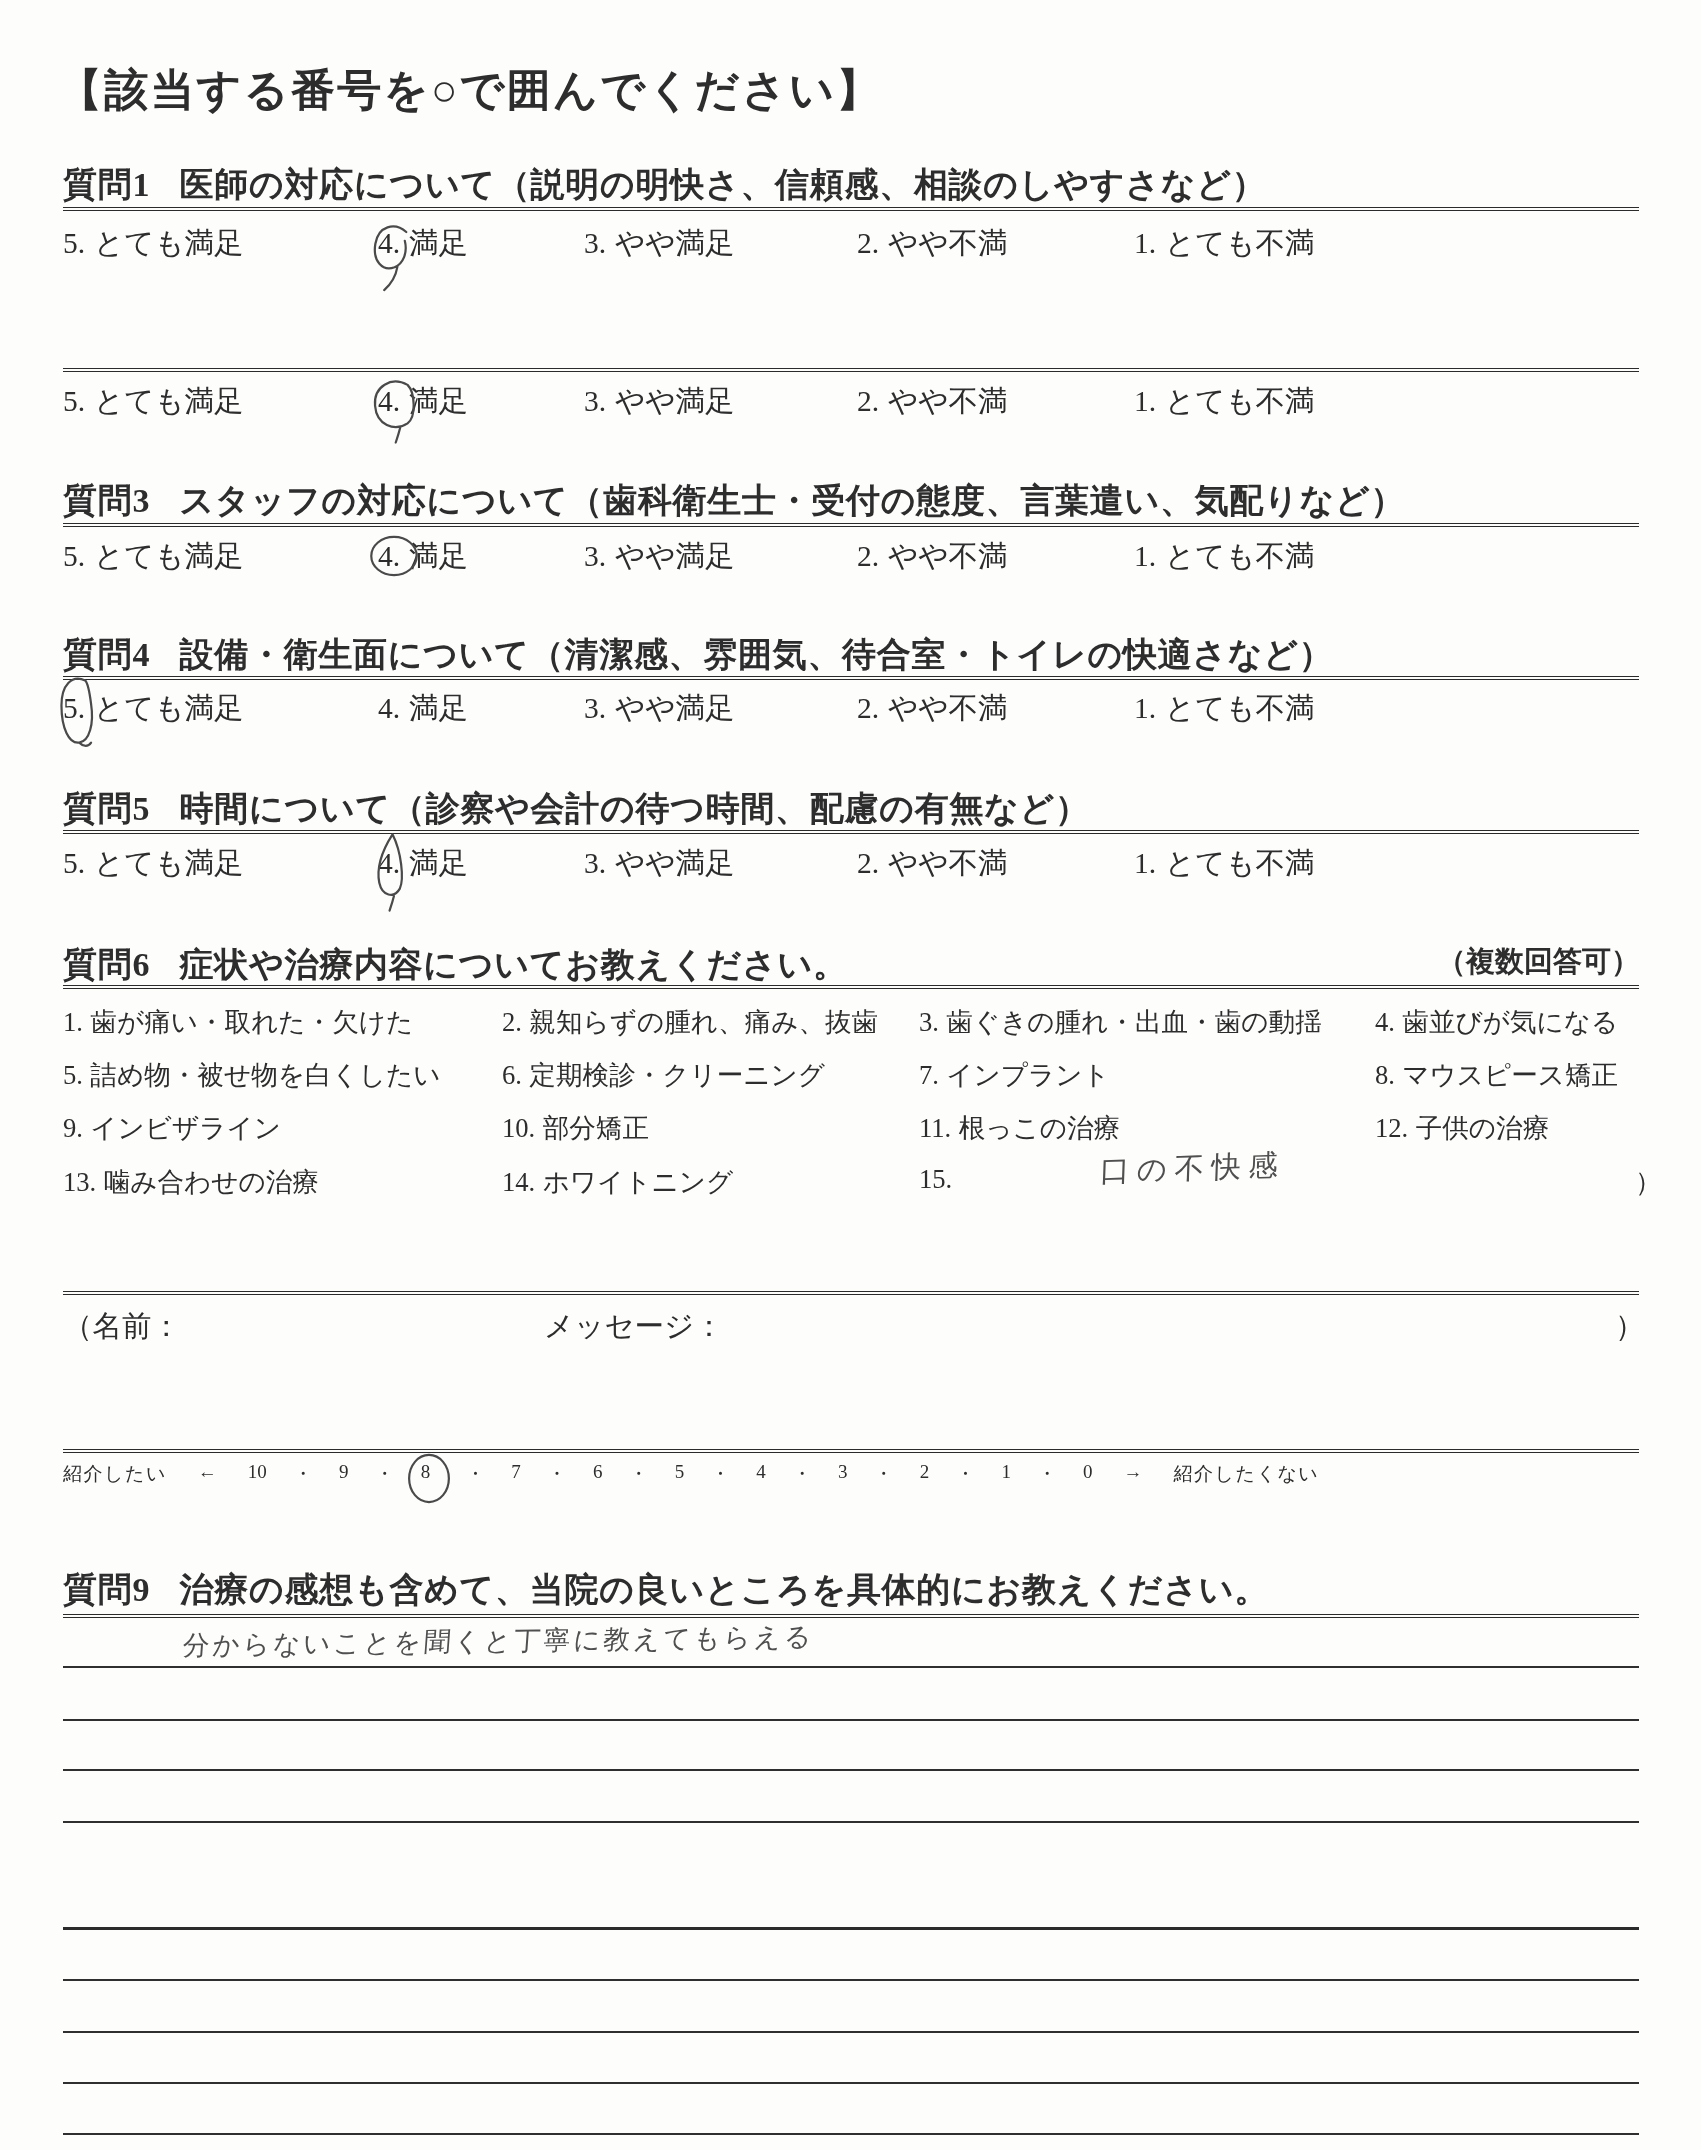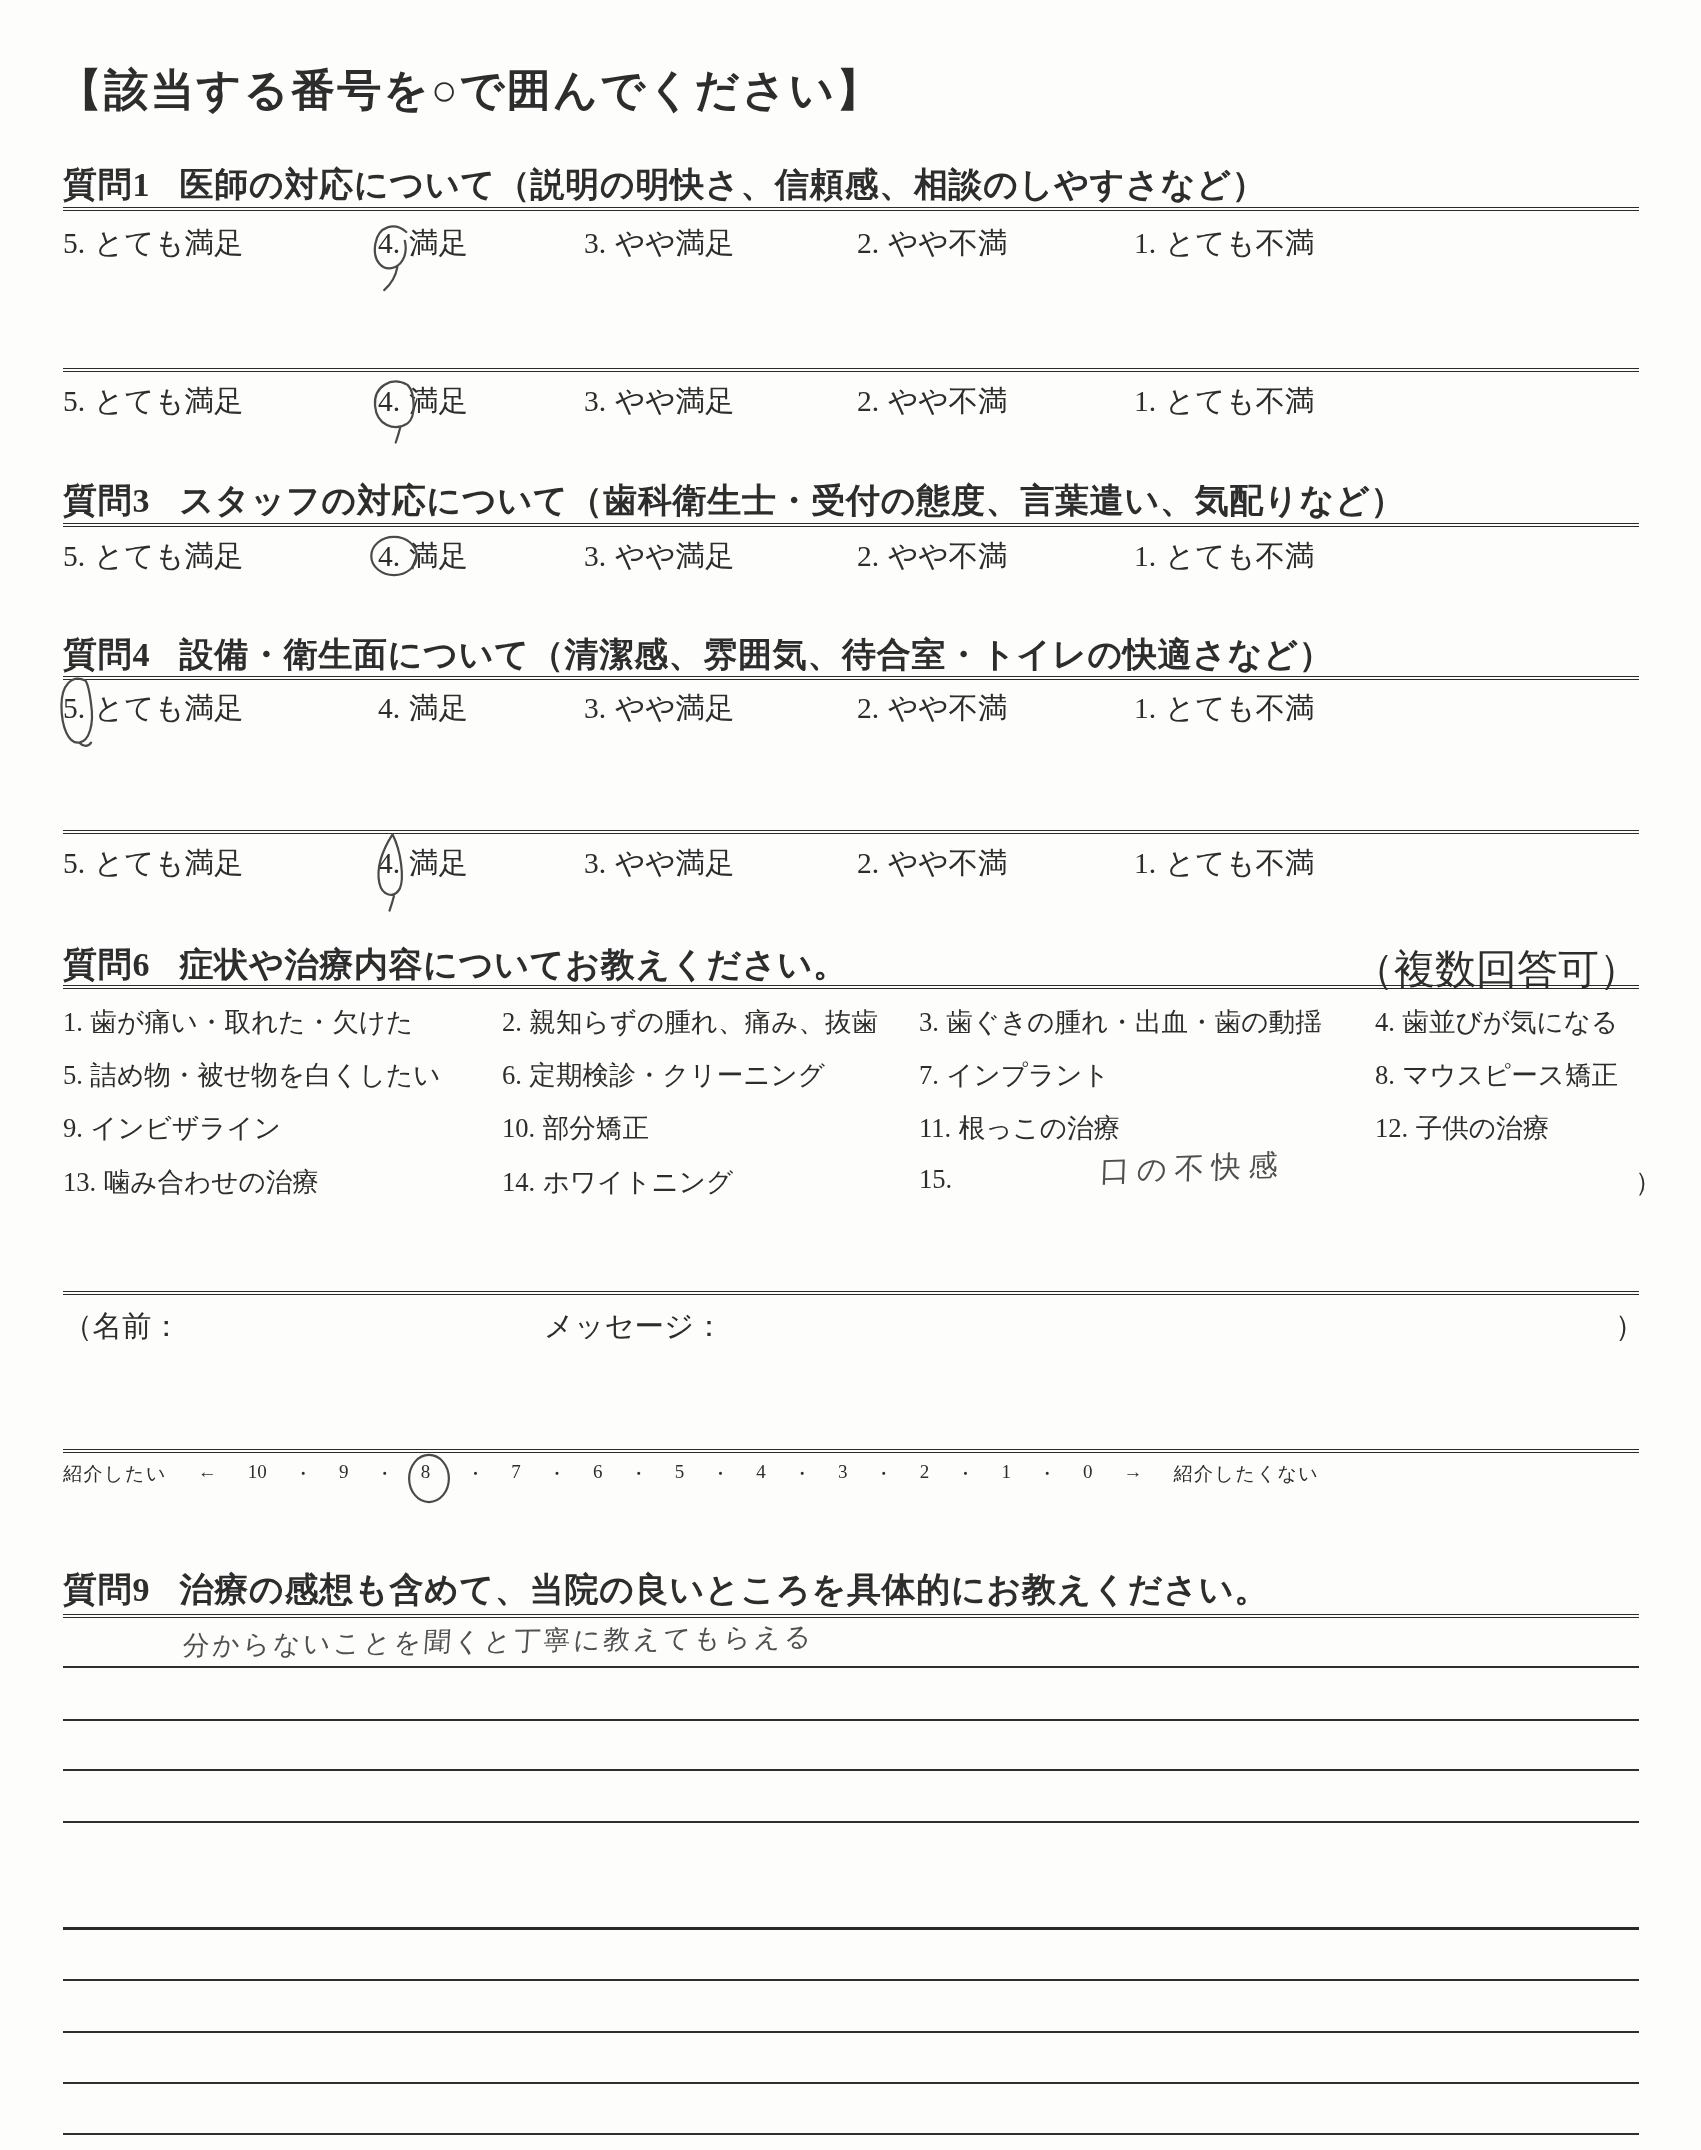--- a/index.html
+++ b/index.html
@@ -2,21 +2,21 @@
 <html style="font-size:11.8px"><head>
 <meta charset="utf-8">
 <style>
   html,body{margin:0;padding:0;background:#ffffff;}
   .sheet{position:relative;width:1701px;height:2151px;background:#fdfdfc;overflow:hidden;
          font-family:"Liberation Serif","DejaVu Serif",serif;color:#2d2d2d;}
   .main-title{position:absolute;left:58px;top:61px;font-size:44px;font-weight:600;
               letter-spacing:2.2px;white-space:nowrap;}
   .qtitle{position:absolute;left:63px;font-size:34px;font-weight:600;letter-spacing:0.7px;white-space:nowrap;}
   .qtitle .qlabel{margin-right:29.5px;font-family:Liberation Serif, serif;}
-  .qnote{position:absolute;right:61px;font-size:41px;font-weight:400;white-space:nowrap;margin-left:40px;}
+  .qnote{position:absolute;right:61px;font-size:29px;font-weight:700;white-space:nowrap;margin-left:40px;}
   .rule2{position:absolute;left:63px;width:1576px;height:1.5px;
          border-top:1.5px solid #2b2b2b;border-bottom:1.5px solid #2b2b2b;}
   .rule1{position:absolute;left:63px;width:1576px;border-top:3px solid #2b2b2b;}
   .line{position:absolute;left:63px;width:1576px;border-top:2.2px solid #2f2f2f;}
   .opt-row{position:absolute;left:63px;width:1576px;height:52px;font-size:29.5px;}
   .opt{position:absolute;top:0;white-space:nowrap;}
   .num{position:relative;display:inline-block;margin-right:8.9px;}
   .grid-item{position:absolute;font-size:26.6px;white-space:nowrap;}
   .grid-item .gnum{margin-right:7.4px;}
   svg.circle{position:absolute;pointer-events:none;overflow:visible;}
@@ -85,20 +85,23 @@
   <div class="opt-row" style="top:689px">
     <span class="opt" style="left:0"><span class="num"><svg class="circle" style="left:-8.9px;top:-19px" width="49" height="80" viewBox="0 0 66 108">
             <path d="M42,10 C24,2 10,16 10,44 C10,74 20,96 34,94 C48,92 54,68 50,42 C48,26 46,14 42,10 M34,94 C40,100 46,100 50,94"></path>
           </svg><span>5.</span></span><span>とても満足</span></span>
     <span class="opt" style="left:315px"><span class="num">4.</span><span>満足</span></span>
     <span class="opt" style="left:521px"><span class="num">3.</span><span>やや満足</span></span>
     <span class="opt" style="left:794px"><span class="num">2.</span><span>やや不満</span></span>
     <span class="opt" style="left:1071px"><span class="num">1.</span><span>とても不満</span></span>
   </div>
 
+  <div class="qtitle" style="top:786px">
+    <span class="qlabel">質問5</span><span>時間について（診察や会計の待つ時間、配慮の有無など）</span>
+  </div>
   <div class="rule2" style="top:830px"></div>
   <div class="opt-row" style="top:844px">
     <span class="opt" style="left:0"><span class="num">5.</span><span>とても満足</span></span>
     <span class="opt" style="left:315px"><span class="num"><svg class="circle" style="left:-8.9px;top:-16px" width="47" height="83" viewBox="0 0 64 112">
             <path d="M32,4 C18,26 10,50 14,70 C18,88 34,92 42,78 C48,64 44,28 32,4 M34,88 C32,96 30,102 28,108"></path>
           </svg><span>4.</span></span><span>満足</span></span>
     <span class="opt" style="left:521px"><span class="num">3.</span><span>やや満足</span></span>
     <span class="opt" style="left:794px"><span class="num">2.</span><span>やや不満</span></span>
     <span class="opt" style="left:1071px"><span class="num">1.</span><span>とても不満</span></span>
   </div>

